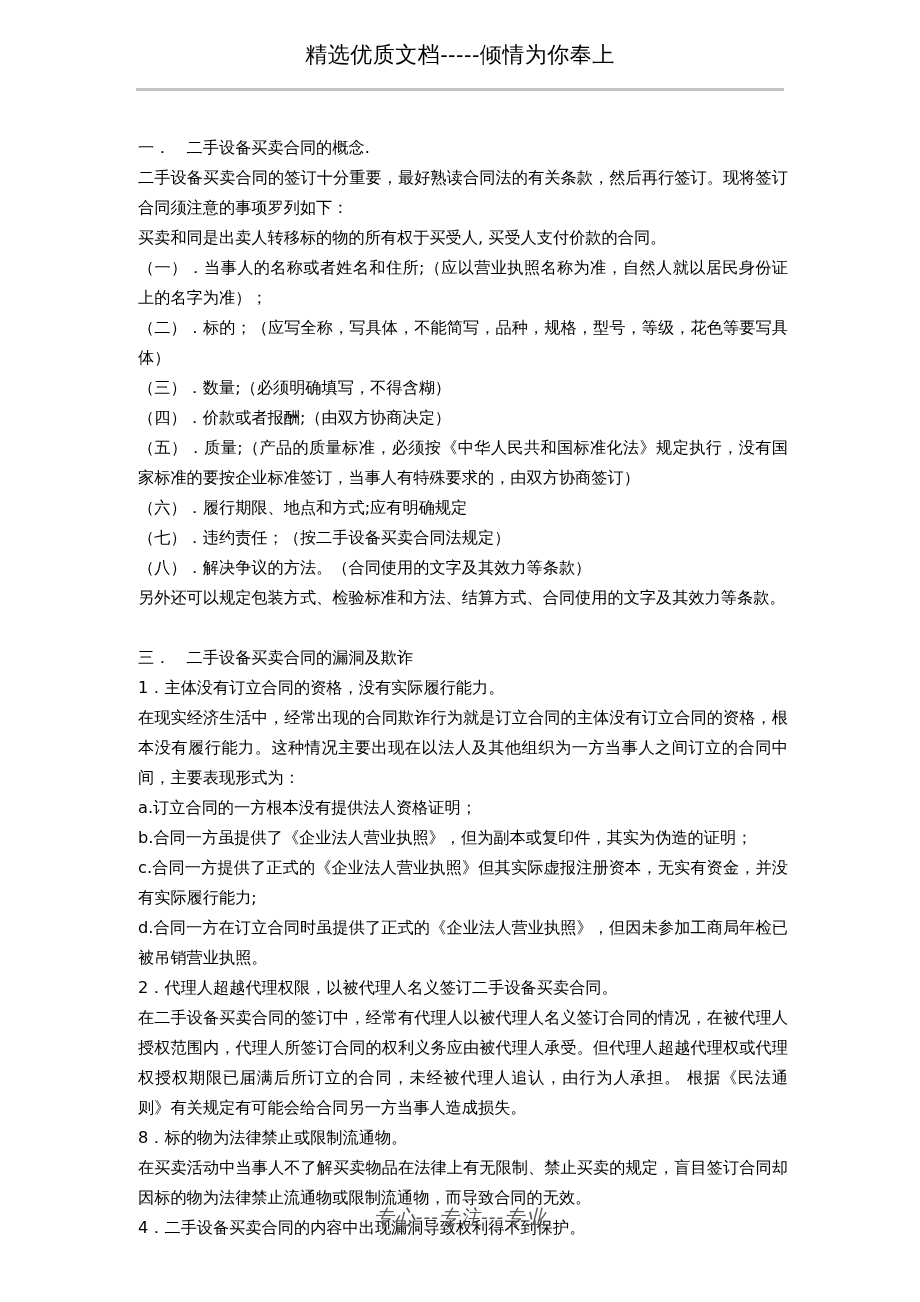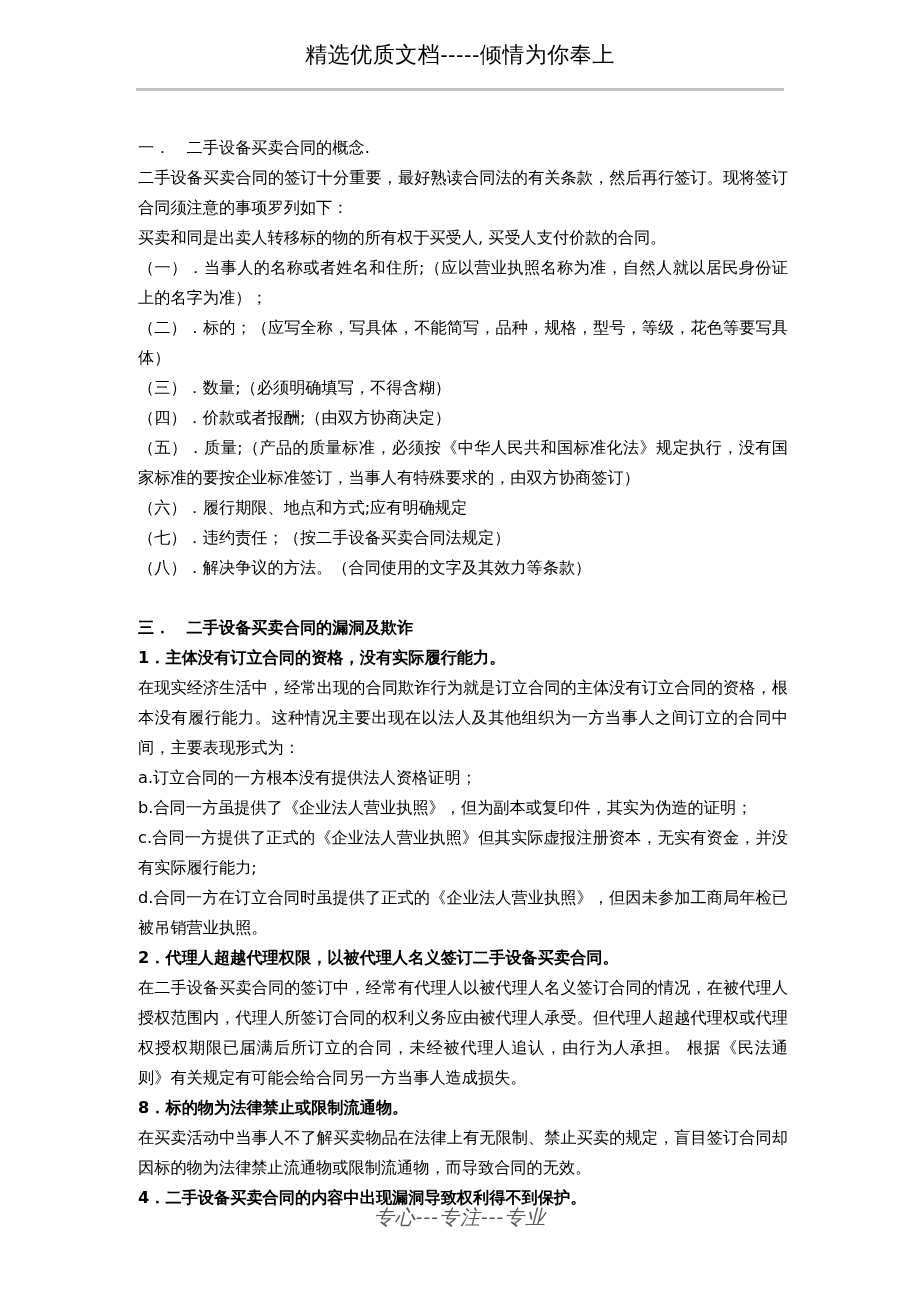--- a/index.html
+++ b/index.html
@@ -63,21 +63,21 @@
     color: #000000;
     white-space: pre-wrap;
     word-break: break-all;
     text-align: justify;
     text-justify: inter-ideograph;
   }
   .line.blank {
     height: 30px;
   }
   .line.bold {
-    font-weight: bold;
+    font-weight: normal;
   }
 
   
   .doc-footer {
     position: absolute;
     left: 136px;
     top: 1203px;
     width: 648px;
     text-align: center;
   }
@@ -107,20 +107,21 @@
       <div class="line">二手设备买卖合同的签订十分重要，最好熟读合同法的有关条款，然后再行签订。现将签订合同须注意的事项罗列如下：</div>
       <div class="line">买卖和同是出卖人转移标的物的所有权于买受人, 买受人支付价款的合同。</div>
       <div class="line">（一）．当事人的名称或者姓名和住所;（应以营业执照名称为准，自然人就以居民身份证上的名字为准）；</div>
       <div class="line">（二）．标的；（应写全称，写具体，不能简写，品种，规格，型号，等级，花色等要写具体）</div>
       <div class="line">（三）．数量;（必须明确填写，不得含糊）</div>
       <div class="line">（四）．价款或者报酬;（由双方协商决定）</div>
       <div class="line">（五）．质量;（产品的质量标准，必须按《中华人民共和国标准化法》规定执行，没有国家标准的要按企业标准签订，当事人有特殊要求的，由双方协商签订）</div>
       <div class="line">（六）．履行期限、地点和方式;应有明确规定</div>
       <div class="line">（七）．违约责任；（按二手设备买卖合同法规定）</div>
       <div class="line">（八）．解决争议的方法。（合同使用的文字及其效力等条款）</div>
+      <div class="line">另外还可以规定包装方式、检验标准和方法、结算方式、合同使用的文字及其效力等条款。</div>
       <div class="line blank"></div>
       <div class="line bold">三．　二手设备买卖合同的漏洞及欺诈</div>
       <div class="line bold">1．主体没有订立合同的资格，没有实际履行能力。</div>
       <div class="line">在现实经济生活中，经常出现的合同欺诈行为就是订立合同的主体没有订立合同的资格，根本没有履行能力。这种情况主要出现在以法人及其他组织为一方当事人之间订立的合同中间，主要表现形式为：</div>
       <div class="line">a.订立合同的一方根本没有提供法人资格证明；</div>
       <div class="line">b.合同一方虽提供了《企业法人营业执照》，但为副本或复印件，其实为伪造的证明；</div>
       <div class="line">c.合同一方提供了正式的《企业法人营业执照》但其实际虚报注册资本，无实有资金，并没有实际履行能力;</div>
       <div class="line">d.合同一方在订立合同时虽提供了正式的《企业法人营业执照》，但因未参加工商局年检已被吊销营业执照。</div>
       <div class="line bold">2．代理人超越代理权限，以被代理人名义签订二手设备买卖合同。</div>
       <div class="line">在二手设备买卖合同的签订中，经常有代理人以被代理人名义签订合同的情况，在被代理人授权范围内，代理人所签订合同的权利义务应由被代理人承受。但代理人超越代理权或代理权授权期限已届满后所订立的合同，未经被代理人追认，由行为人承担。 根据《民法通则》有关规定有可能会给合同另一方当事人造成损失。</div>

